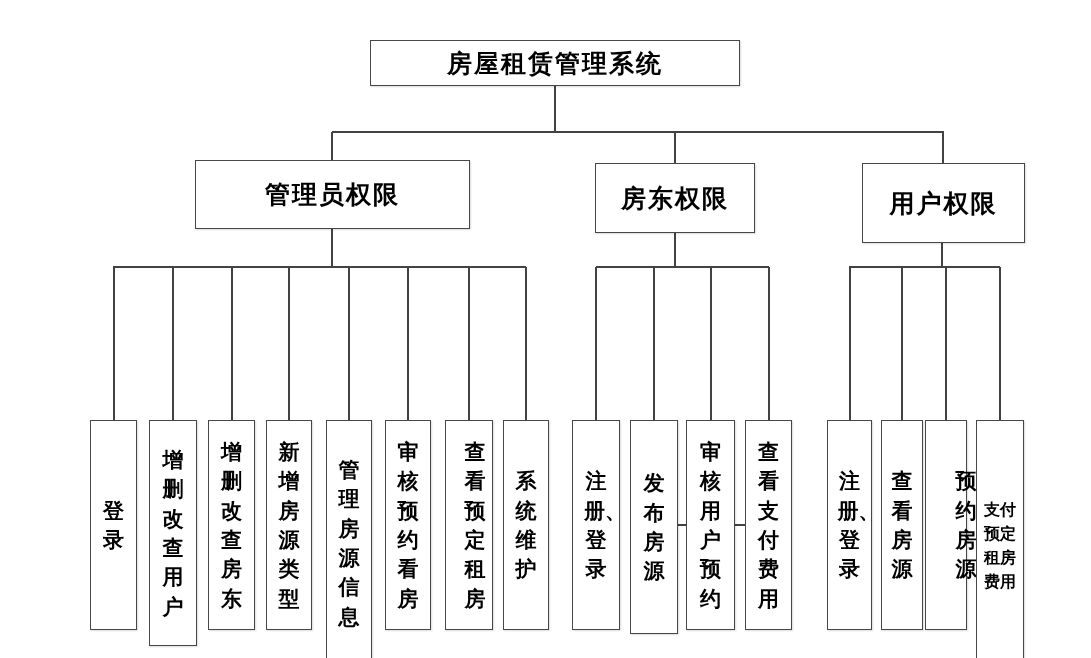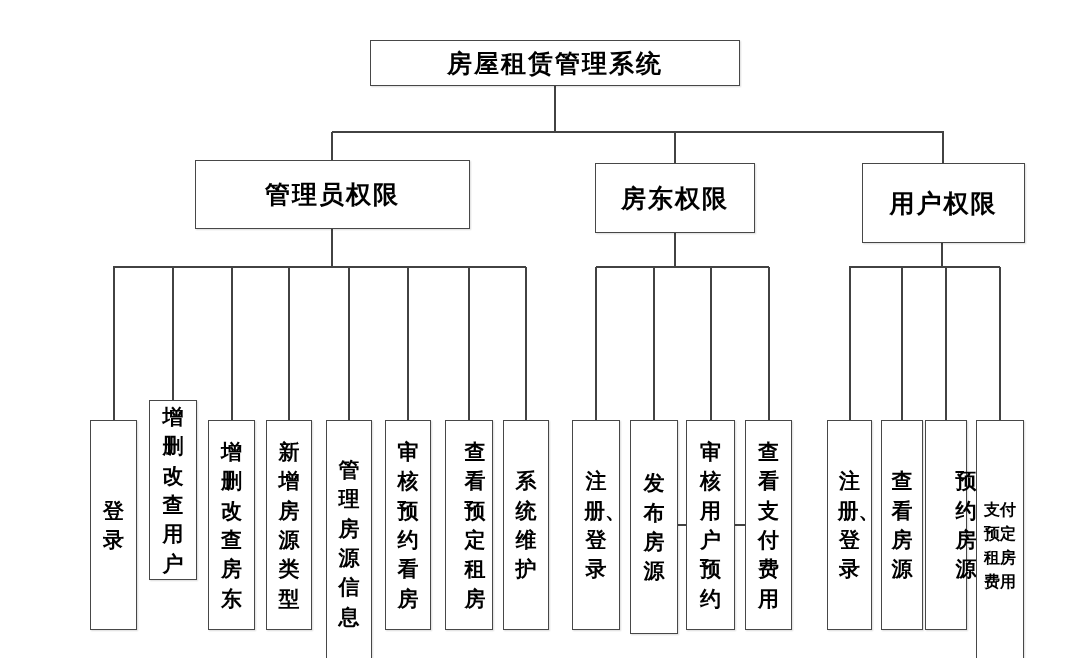--- a/index.html
+++ b/index.html
@@ -82,21 +82,21 @@
     <div class="vline" style="left: 999.2px; top: 267px; height: 155px;"></div>
     <div class="node" style="left: 370px; top: 40px; width: 370px; height: 46px;">
       <div class="node-label h-label">房屋租赁管理系统</div>
     </div>
     <div class="node" style="left: 195px; top: 160px; width: 275px; height: 69px;">
       <div class="node-label h-label">管理员权限</div>
     </div>
     <div class="node" style="left: 90px; top: 420px; width: 47px; height: 210px;">
       <div class="node-label v-label">登录</div>
     </div>
-    <div class="node" style="left: 149px; top: 400px; width: 48px; height: 180px;">
+    <div class="node" style="left: 149px; top: 420px; width: 48px; height: 226px;">
       <div class="node-label v-label">增删改查用户</div>
     </div>
     <div class="node" style="left: 208px; top: 420px; width: 47px; height: 210px;">
       <div class="node-label v-label">增删改查房东</div>
     </div>
     <div class="node" style="left: 266px; top: 420px; width: 46px; height: 210px;">
       <div class="node-label v-label">新增房源类型</div>
     </div>
     <div class="node" style="left: 326px; top: 420px; width: 46px; height: 246px;">
       <div class="node-label v-label">管理房源信息</div>

